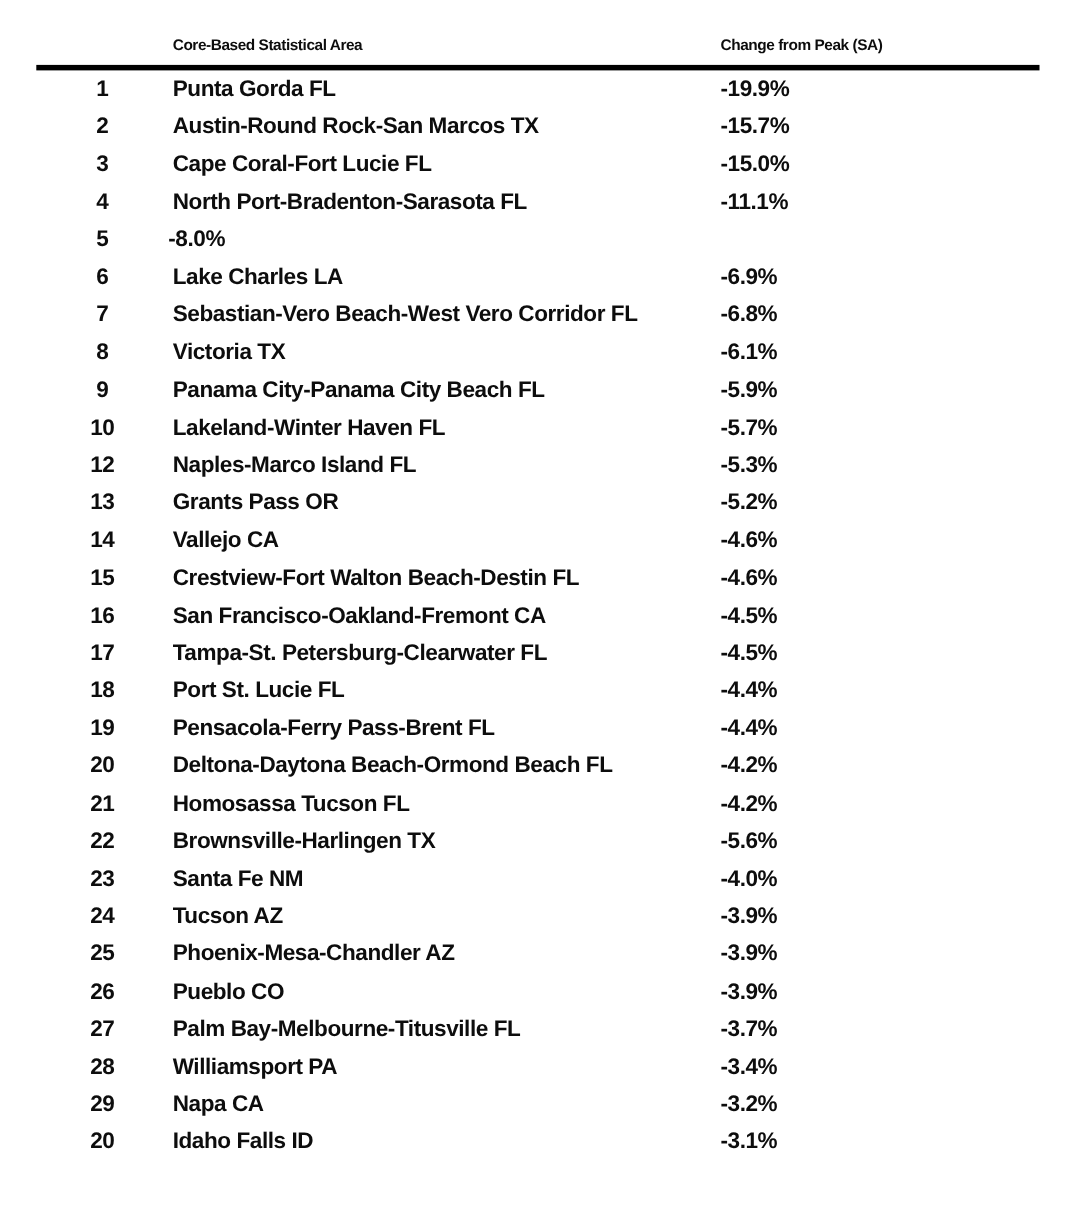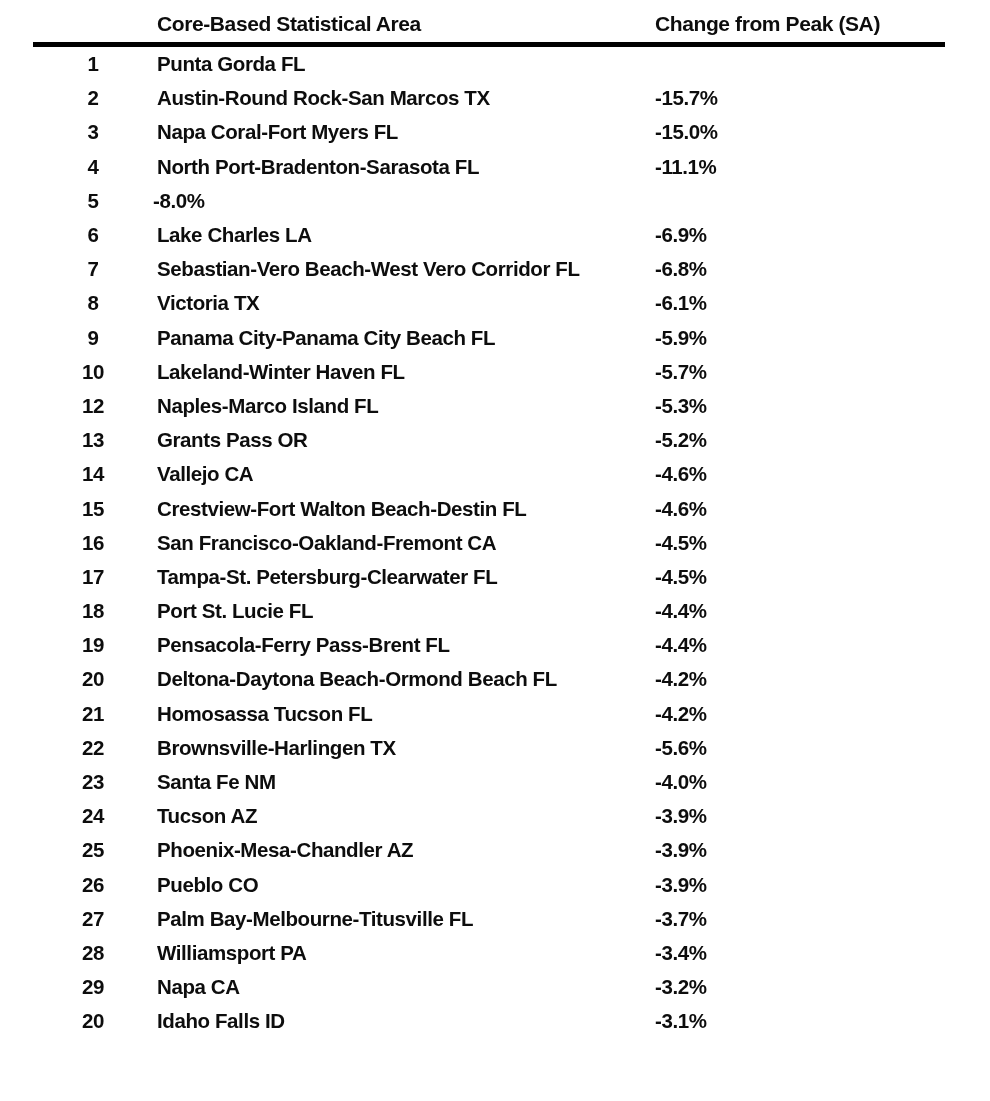--- a/index.html
+++ b/index.html
@@ -15,23 +15,23 @@
     color: #0d0d0d;
     overflow: hidden;
   }
   .grid {
     display: grid;
     grid-template-columns: 120px 1fr 290px;
     width: 912px;
     margin-left: 33px;
   }
   .header-row {
-    padding: 11px 0 6px 0;
+    padding: 28px 0 6px 0;
     align-items: end;
-    font-size: 21px;
+    font-size: 14px;
     line-height: 25px;
     letter-spacing: -0.4px;
   }
   .rule {
     width: 912px;
     margin-left: 33px;
     height: 5px;
     background: #000000;
   }
   .row {
@@ -58,31 +58,32 @@
     <div class="cell area-col">Core-Based Statistical Area</div>
     <div class="cell change-col">Change from Peak (SA)</div>
   </div>
 
   <div class="rule"></div>
 
   <div id="table-body">
     <div class="grid row">
       <div class="cell rank-col">1</div>
       <div class="cell area-col">Punta Gorda FL</div>
+      <div class="cell change-col">-19.9%</div>
     </div>
 
     <div class="grid row">
       <div class="cell rank-col">2</div>
       <div class="cell area-col">Austin-Round Rock-San Marcos TX</div>
       <div class="cell change-col">-15.7%</div>
     </div>
 
     <div class="grid row">
       <div class="cell rank-col">3</div>
-      <div class="cell area-col">Napa Coral-Fort Myers FL</div>
+      <div class="cell area-col">Cape Coral-Fort Lucie FL</div>
       <div class="cell change-col">-15.0%</div>
     </div>
 
     <div class="grid row">
       <div class="cell rank-col">4</div>
       <div class="cell area-col">North Port-Bradenton-Sarasota FL</div>
       <div class="cell change-col">-11.1%</div>
     </div>
 
     <div class="grid row">

